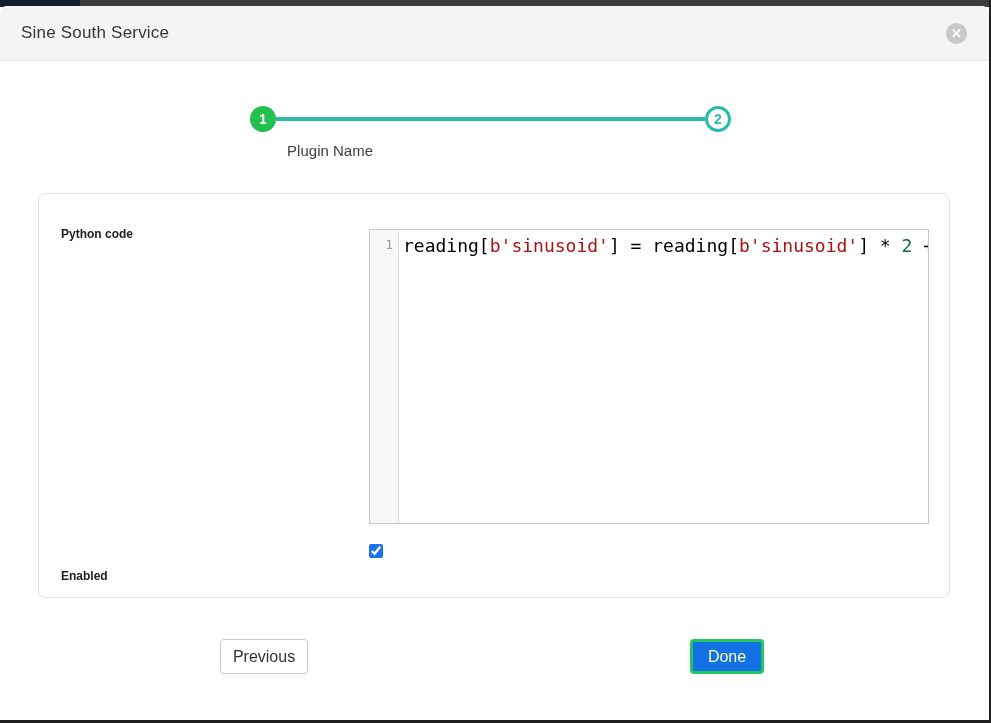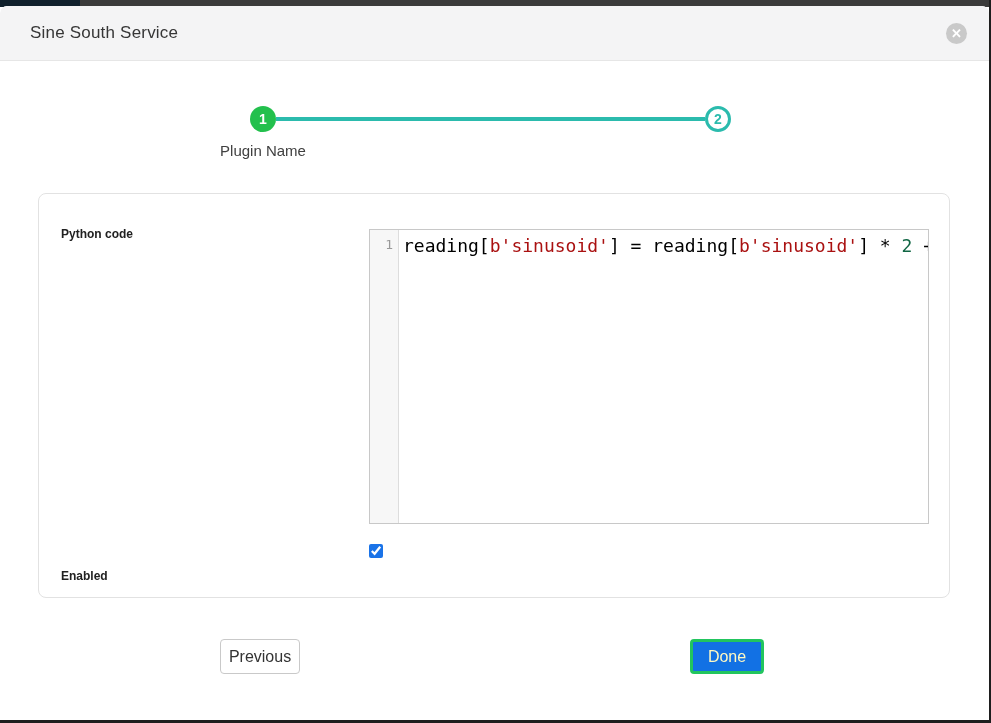--- a/index.html
+++ b/index.html
@@ -19,41 +19,41 @@
   
   .backdrop-bar { position: absolute; top: 0; left: 0; width: 100%; height: 7px; background: #3b3b3b; }
   .backdrop-bar .tab { position: absolute; top: 0; left: 0; width: 80px; height: 7px; background: #10202c; }
 
   .modal { position: absolute; top: 6px; left: 0; width: 989px; height: 714px; background: #fff; border-radius: 7px 7px 0 0; overflow: hidden; }
 
   
   .modal-header {
     position: relative; height: 55px; background: #f4f4f5;
     border-bottom: 1px solid #e6e6e6; display: flex; align-items: center;
-    padding: 0 30px; border-radius: 7px 7px 0 0;
+    padding: 0 21px; border-radius: 7px 7px 0 0;
   }
   .modal-title { font-size: 17px; font-weight: 500; color: #363636; letter-spacing: .2px; }
   .close-btn {
     position: absolute; right: 22px; top: 17px; width: 21px; height: 21px;
     border-radius: 50%; background: #c9c9c9; color: #ffffff; border: none;
     display: flex; align-items: center; justify-content: center;
     font-size: 13px; font-weight: bold; cursor: pointer; line-height: 1;
   }
 
   
   .stepper-line { position: absolute; left: 276px; top: 111px; width: 429px; height: 4px; background: #2bbbad; }
   .step-circle {
     position: absolute; top: 100px; width: 26px; height: 26px; border-radius: 50%;
     display: flex; align-items: center; justify-content: center;
     font-size: 14px; font-weight: bold;
   }
   .step-1-circle { left: 250px; background: #23c04d; color: #ffffff; }
   .step-2-circle { left: 705px; background: #ffffff; color: #2bbbad; border: 3px solid #2bbbad; }
   .step-label { position: absolute; top: 136px; font-size: 15px; color: #404040; text-align: center; width: 220px; }
-  .step-1-label { left: 153px; }
+  .step-1-label { left: 153px; text-align: right; }
   .step-2-label { left: 608px; }
 
   
   .card {
     position: absolute; left: 38px; top: 187px; width: 912px; height: 405px;
     border: 1px solid #e2e2e2; border-radius: 8px; background: #fff;
   }
   .field-label { position: absolute; left: 22px; font-size: 12px; font-weight: bold; color: #212121; }
   .python-label { top: 33px; }
   .enabled-label { top: 347px; margin-top: 28px; }
@@ -75,21 +75,21 @@
 
   
   .enabled-checkbox {
     position: absolute; left: 330px; top: 350px; width: 14px; height: 14px;
     accent-color: #1a73e8;
   }
 
   
   .btn { position: absolute; height: 35px; border-radius: 4px; font-size: 16px; cursor: pointer; font-family: "Liberation Sans", sans-serif; }
   .btn-previous {
-    left: 220px; top: 633px; width: 80px;
+    left: 220px; top: 633px; width: 88px;
     background: #ffffff; border: 1px solid #c9c9c9; color: #333333;
   }
   .btn-done {
     left: 690px; top: 633px; width: 74px;
     background: #1271e4; border: 3px solid #22c55e; color: #fef9c3;
   }
 </style>
 </head>
 <body>
 

